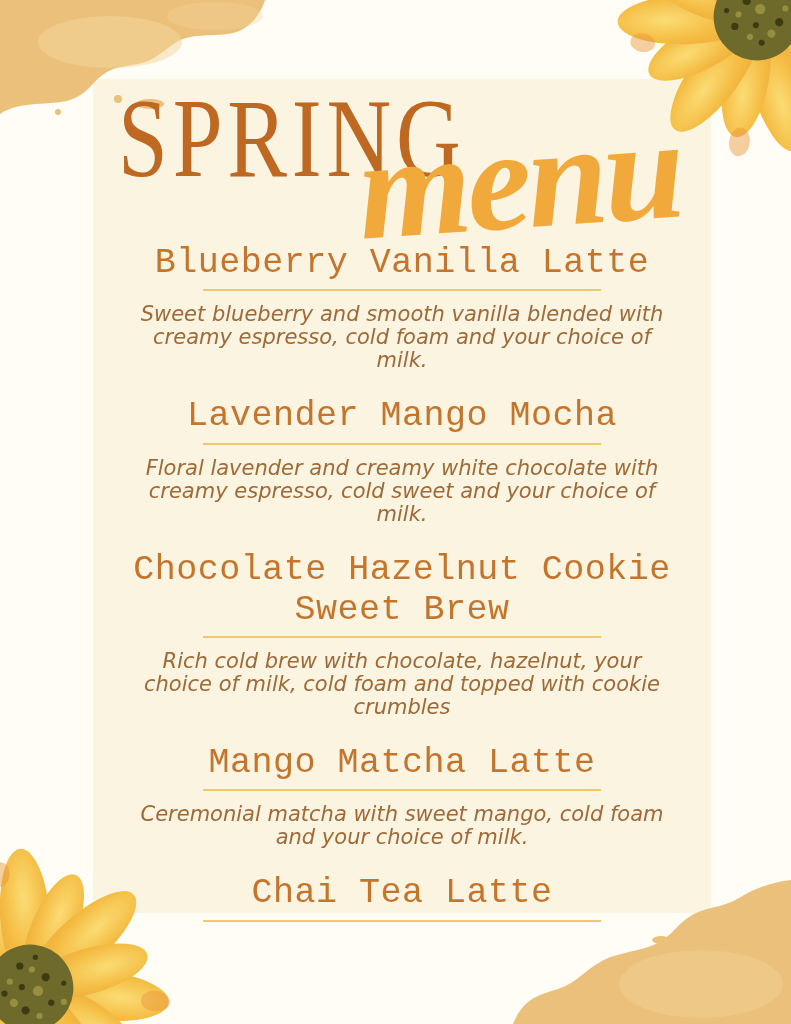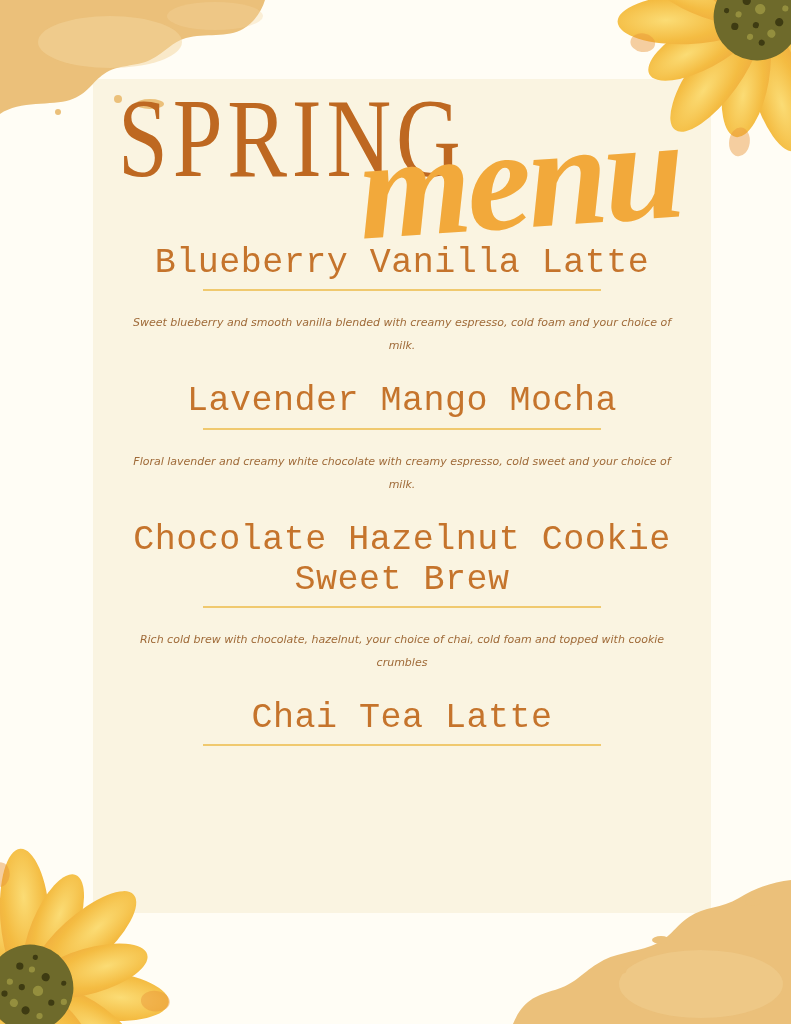--- a/index.html
+++ b/index.html
@@ -63,25 +63,25 @@
     color: var(--item-name, #C5742C);
     letter-spacing: 0.5px;
     font-family: Liberation Mono, monospace;
   }
   .item-divider {
     width: 398px; height: 2px;
     margin: 6px auto 0;
     background: var(--divider, #F0C96E);
   }
   .item-desc {
-    margin: 20px auto 0;
+    margin: 12px auto 0;
     max-width: 545px;
     font-family: "DejaVu Sans", sans-serif;
     font-style: italic;
-    font-size: 11px; line-height: 23px;
+    font-size: 21px; line-height: 23px;
     color: var(--description, #9F6A38);
   }
 </style>
 </head>
 <body>
 
 <svg width="0" height="0" style="position:absolute" aria-hidden="true">
   <defs>
     <radialGradient id="pg" cx="50%" cy="35%" r="75%">
       <stop offset="0%" stop-color="#FBDC75"></stop>
@@ -178,22 +178,27 @@
 
   <div class="menu-item">
     <div class="item-name">Lavender Mango Mocha</div>
     <div class="item-divider"></div>
     <div class="item-desc">Floral lavender and creamy white chocolate with creamy espresso, cold sweet and your choice of milk.</div>
   </div>
 
   <div class="menu-item">
     <div class="item-name">Chocolate Hazelnut Cookie Sweet Brew</div>
     <div class="item-divider"></div>
-    <div class="item-desc">Rich cold brew with chocolate, hazelnut, your choice of chai, cold foam and topped with cookie crumbles</div>
-  </div>
-
+    <div class="item-desc">Rich cold brew with chocolate, hazelnut, your choice of milk, cold foam and topped with cookie crumbles</div>
+  </div>
+
+  <div class="menu-item">
+    <div class="item-name">Mango Matcha Latte</div>
+    <div class="item-divider"></div>
+    <div class="item-desc">Ceremonial matcha with sweet mango, cold foam and your choice of milk.</div>
+  </div>
 
   <div class="menu-item">
     <div class="item-name">Chai Tea Latte</div>
     <div class="item-divider"></div>
   </div>
 
 </div>
 
 </body></html>

